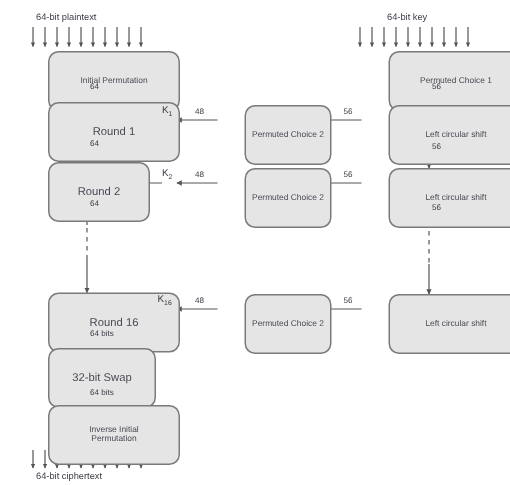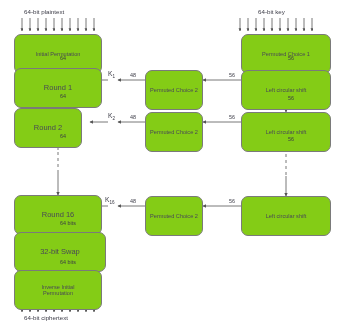--- a/index.html
+++ b/index.html
@@ -11,29 +11,30 @@
     overflow:hidden;
   }
   #stage{position:absolute;left:0;top:0;width:340px;height:323px;}
   svg.layer{position:absolute;left:0;top:0;width:340px;height:323px;}
 
   .box{
     position:absolute;
     box-sizing:border-box;
     border:1px solid #7a7a7a;
     border-radius:7px;
-    background:#84cc16;
+    background:#e5e5e5;
     color:#4a4a55;
     font-size:6.5px;
     display:flex;
     align-items:center;
     justify-content:center;
     text-align:center;
     line-height:1.15;
     padding:19px 2px;
+    margin-left:18px;
   }
   .box.lg{font-size:7.5px;}
   .box.sm{font-size:5.6px;}
 
   .lbl{
     position:absolute;
     color:#3b3b46;
     font-size:5.4px;
     white-space:nowrap;
   }
@@ -132,21 +133,21 @@
   <div class="lbl big" style="left:258px;top:8px;">64-bit key</div>
 
   <div class="box sm" style="left:14px;top:34px;width:88px;height:18px;">Initial Permutation</div>
 
   <div class="box lg" style="left:14px;top:68px;width:88px;height:22px;">Round 1</div>
 
   <div class="box lg" style="left:14px;top:108px;width:68px;height:22px;">Round 2</div>
 
   <div class="box lg" style="left:14px;top:195px;width:88px;height:36px;">Round 16</div>
 
-  <div class="box lg" style="left:14px;top:232px;width:92px;height:24px;">32-bit Swap</div>
+  <div class="box lg" style="left:14px;top:232px;width:72px;height:24px;">32-bit Swap</div>
 
   <div class="box sm" style="left:14px;top:270px;width:88px;height:24px;white-space:pre-line;">Inverse Initial
 Permutation</div>
 
   <div class="lbl big" style="left:24px;top:314px;">64-bit ciphertext</div>
 
   <div class="box sm" style="left:241px;top:34px;width:90px;height:18px;">Permuted Choice 1</div>
 
   <div class="box sm" style="left:241px;top:70px;width:90px;height:20px;">Left circular shift</div>
   <div class="box sm" style="left:241px;top:112px;width:90px;height:20px;">Left circular shift</div>

